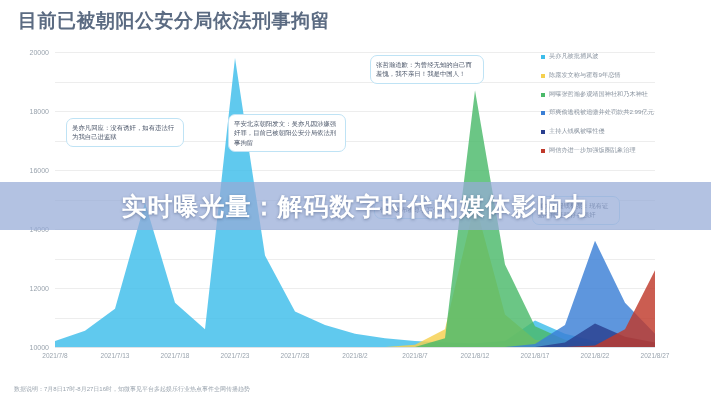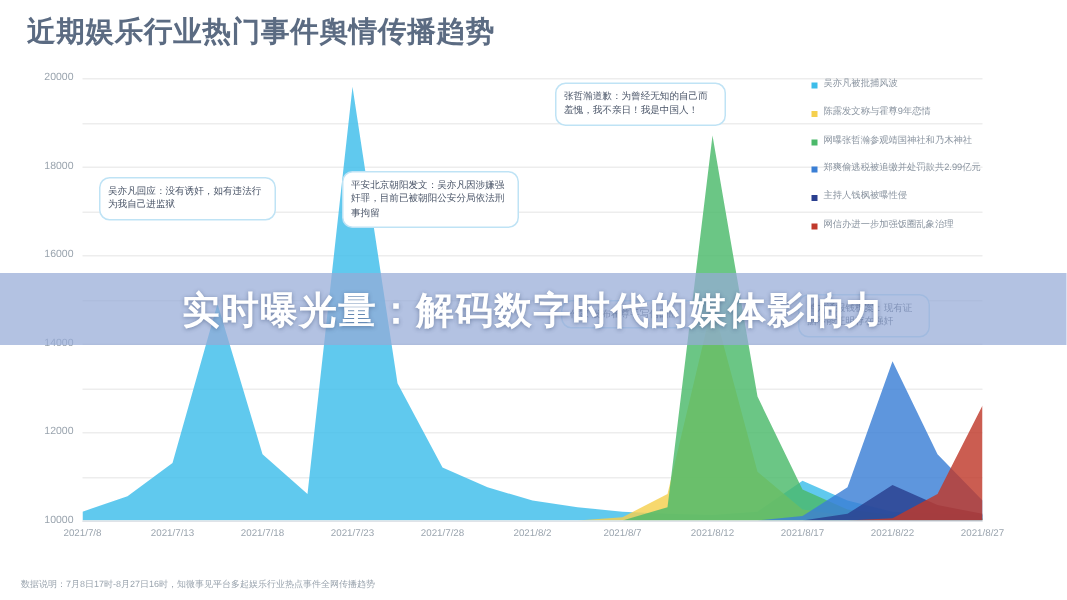--- a/index.html
+++ b/index.html
@@ -84,21 +84,21 @@
     font-size:25px;font-weight:bold;color:#ffffff;
     letter-spacing:1px;white-space:nowrap;
     text-shadow:0 1px 3px rgba(40,60,100,.45);
   }
 </style>
 </head>
 <body>
 
 <div id="root">
 
-  <div class="chart-title">近期娱乐行业热门事件舆情传播趋势</div>
+  <div class="chart-title">目前已被朝阳公安分局依法刑事拘留</div>
 
   <div class="plot">
     <div id="gridlines">
         <div class="gridline" style="top: 295px;"></div>
         <div class="gridline" style="top: 265.5px;"></div>
         <div class="gridline" style="top: 236px;"></div>
         <div class="gridline" style="top: 206.5px;"></div>
         <div class="gridline" style="top: 177px;"></div>
         <div class="gridline" style="top: 147.5px;">
           <div class="ytick" style="top: 147.5px;">10000</div>

